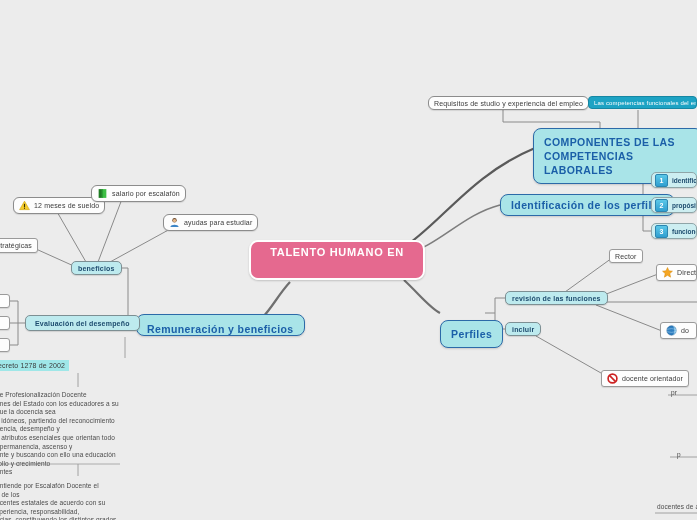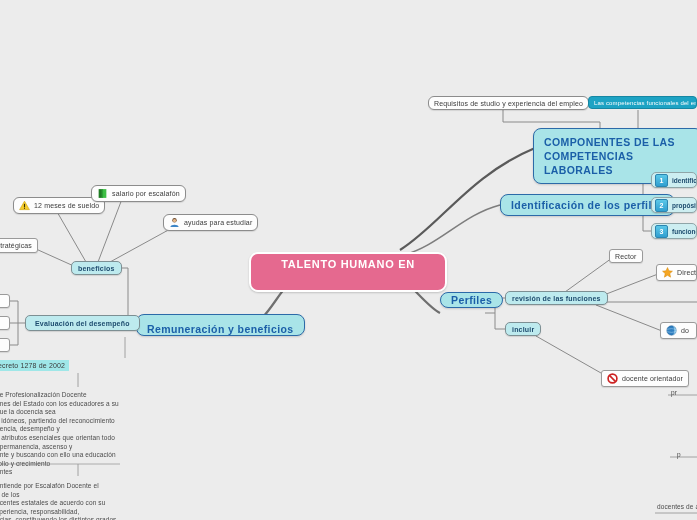--- a/index.html
+++ b/index.html
@@ -223,21 +223,21 @@
     <path d="M 18 301 L 10 301" stroke="#8a8a8a" stroke-width="1" fill="none"></path>
     <path d="M 18 323 L 10 323" stroke="#8a8a8a" stroke-width="1" fill="none"></path>
     <path d="M 18 345 L 10 345" stroke="#8a8a8a" stroke-width="1" fill="none"></path>
 
     <path d="M 125 337 L 125 358" stroke="#9a9a9a" stroke-width="0.9" fill="none"></path>
     <path d="M 78 373 L 78 387" stroke="#9a9a9a" stroke-width="0.9" fill="none"></path>
     <path d="M 0 464 L 120 464" stroke="#a5a5a5" stroke-width="0.9" fill="none"></path>
     <path d="M 78 464 L 78 476" stroke="#9a9a9a" stroke-width="0.9" fill="none"></path>
   </svg>
 
-  <div class="node root" style="left:249px; top:252px; width:198px; height:40px;">
+  <div class="node root" style="left:249px; top:240px; width:176px; height:40px;">
     <span>
       <span>TALENTO HUMANO EN</span><br>
     </span>
   </div>
 
   <div class="node l1 multi" style="left:533px; top:128px; width:170px; min-height:36px;">
     <span>COMPONENTES DE LAS COMPETENCIAS LABORALES</span>
   </div>
 
   <div class="node leaf rounded" style="left:428px; top:96px; height:14px;">
@@ -260,21 +260,21 @@
   <div class="node numnode" style="left:651px; top:197px; height:16px; width:46px; overflow:hidden;">
     <span class="badge">2</span>
     <span class="lbl">propósito</span>
   </div>
 
   <div class="node numnode" style="left:651px; top:223px; height:16px; width:46px; overflow:hidden;">
     <span class="badge">3</span>
     <span class="lbl">funciones</span>
   </div>
 
-  <div class="node l1" style="left:440px; top:292px; height:16px;">
+  <div class="node l1" style="left:440px; top:320px; height:28px;">
     <span class="lbl">Perfiles</span>
   </div>
 
   <div class="node l2" style="left:505px; top:291px; height:14px;">
     <span class="lbl">revisión de las funciones</span>
   </div>
 
   <div class="node l2" style="left:505px; top:322px; height:14px;">
     <span class="lbl">incluir</span>
   </div>

